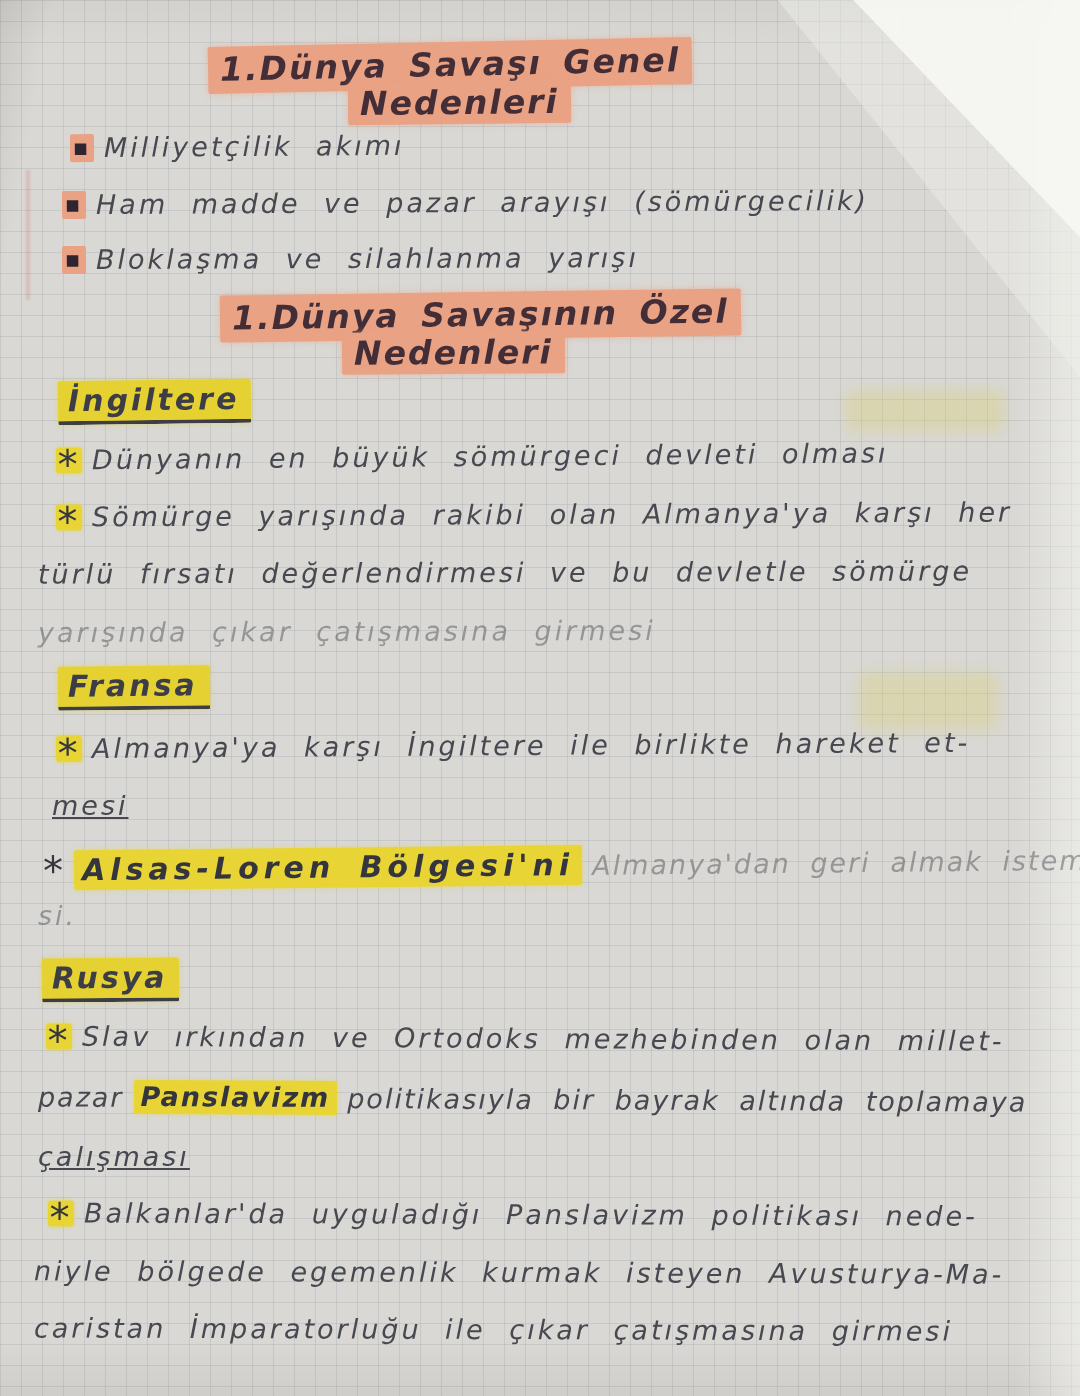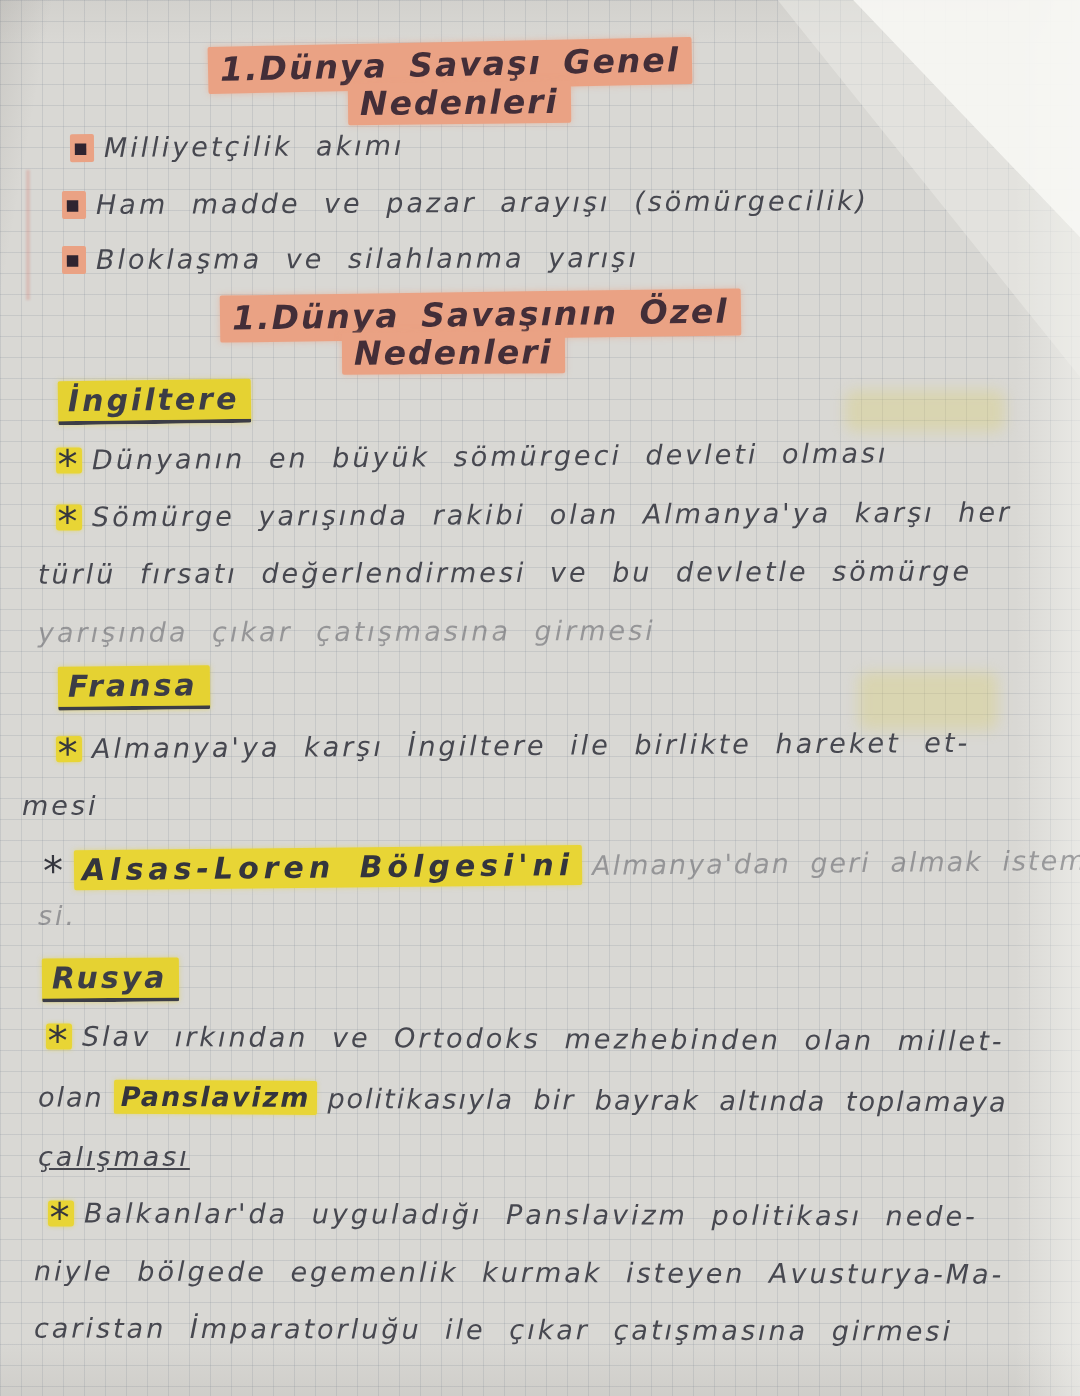--- a/index.html
+++ b/index.html
@@ -144,41 +144,41 @@
     <span class="txt">yarışında çıkar çatışmasına girmesi</span>
   </div>
 
   <div class="line" style="top:666px;left:58px;transform:rotate(-0.6deg);">
     <span class="section-chip">Fransa</span>
   </div>
   <div class="line" style="top:730px;left:56px;transform:rotate(-0.4deg);">
     <span class="star-chip">*</span>
     <span class="txt">Almanya'ya karşı İngiltere ile birlikte hareket et-</span>
   </div>
-  <div class="line" style="top:790px;left:22px;">
+  <div class="line" style="top:790px;left:52px;text-decoration:underline;">
     <span class="txt">mesi</span>
   </div>
   <div class="line tight" style="top:845px;left:44px;transform:rotate(-0.6deg);">
     <span class="star-plain">*</span>
     <span class="hl-inline">Alsas-Loren Bölgesi'ni</span>
     <span class="txt faint">Almanya'dan geri almak isteme-</span>
   </div>
   <div class="line faint" style="top:900px;left:38px;align-items:center;">
     <span class="txt">si.</span>
   </div>
 
   <div class="line" style="top:958px;left:42px;transform:rotate(-0.5deg);">
     <span class="section-chip">Rusya</span>
   </div>
   <div class="line" style="top:1023px;left:46px;transform:rotate(0.3deg);">
     <span class="star-chip">*</span>
     <span class="txt">Slav ırkından ve Ortodoks mezhebinden olan millet-</span>
   </div>
   <div class="line tight" style="top:1082px;left:38px;transform:rotate(0.3deg);">
-    <span class="txt">olan</span>
+    <span class="txt">pazar</span>
     <span class="hl-inline-sm">Panslavizm</span>
     <span class="txt">politikasıyla bir bayrak altında toplamaya</span>
   </div>
   <div class="line" style="top:1141px;left:38px;text-decoration:underline;">
     <span class="txt">çalışması</span>
   </div>
   <div class="line" style="top:1199px;left:48px;transform:rotate(0.2deg);">
     <span class="star-chip">*</span>
     <span class="txt">Balkanlar'da uyguladığı Panslavizm politikası nede-</span>
   </div>

